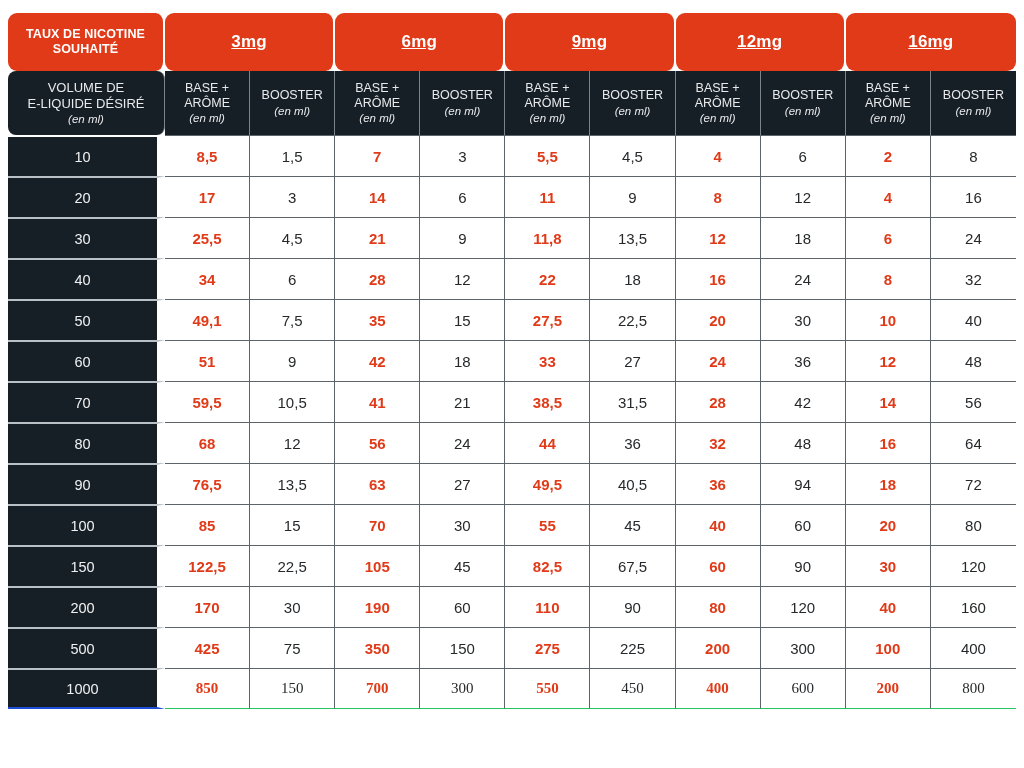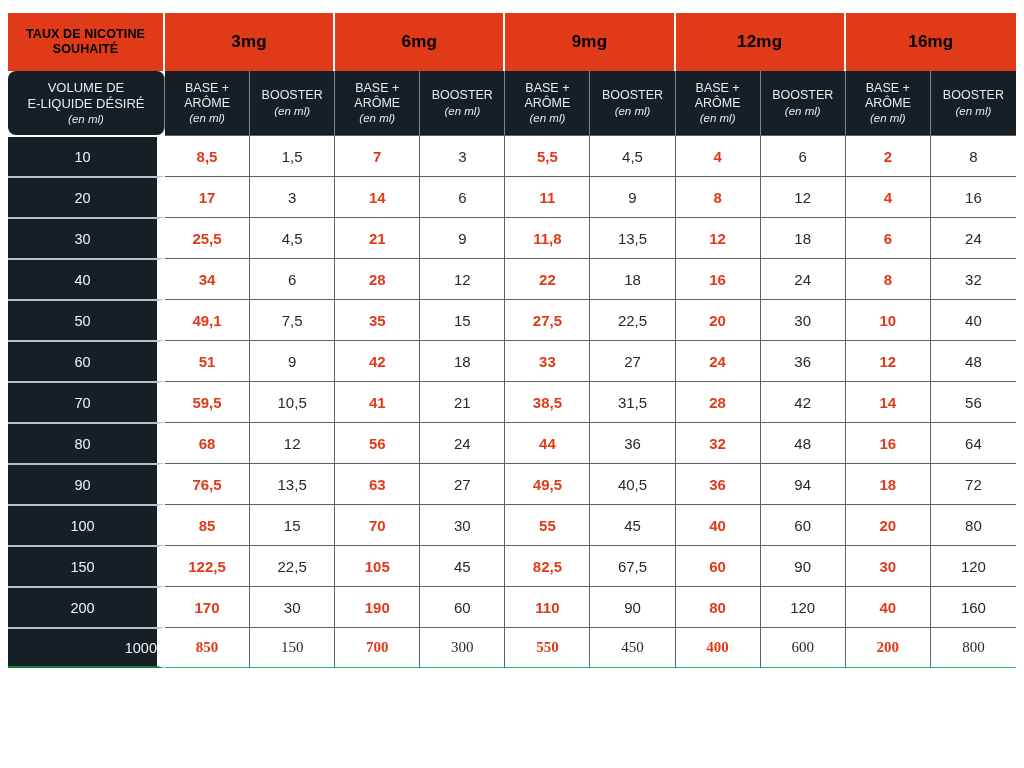--- a/index.html
+++ b/index.html
@@ -26,37 +26,39 @@
     width: 1008px;
   }
 
   
   col.col-volume  { width: 157px; }
   col.col-data    { width: 85.1px; }
 
   
   tr.header-top th {
     background: #e03a18;
-    color: #000000;
+    color: #ffffff;
     font-weight: bold;
     text-align: center;
     vertical-align: middle;
     height: 58px;
     line-height: 1.18;
     letter-spacing: .01em;
     border-right: 2px solid #ffffff;
+    border-radius: 9px;
   }
   tr.header-top th:last-child { border-right: none; }
 
   th.title-cell {
     font-size: 12.5px;
     padding: 0 6px;
   }
   th.dosage-cell {
     font-size: 17px;
+    text-decoration: underline;
   }
 
   
   tr.header-sub th {
     background: #161f26;
     color: #e8eaec;
     font-weight: normal;
     text-align: center;
     vertical-align: middle;
     height: 64px;
@@ -80,21 +82,21 @@
   td.volume-cell {
     background: #161f26;
     color: #f0f1f2;
     text-align: center;
     vertical-align: middle;
     font-size: 14.5px;
     border-top: 2px solid #b9c0c6;
     border-right: 8px solid #ffffff;
   }
   tbody tr:first-child td.volume-cell { border-top: 2px solid #ffffff; }
-  tbody tr:last-child  td.volume-cell { border-bottom: 2px solid #15803d; text-align: right; }
+  tbody tr:last-child  td.volume-cell { border-bottom: 2px solid #1d4ed8; }
 
   td.data-cell {
     background: #ffffff;
     text-align: center;
     vertical-align: middle;
     font-size: 15px;
     color: #26292b;
     border-top: 1px solid #5d6469;
     border-right: 1px solid #5d6469;
   }
@@ -345,20 +347,33 @@
           <td class="data-cell base">190</td>
           <td class="data-cell">60</td>
           <td class="data-cell base">110</td>
           <td class="data-cell">90</td>
           <td class="data-cell base">80</td>
           <td class="data-cell">120</td>
           <td class="data-cell base">40</td>
           <td class="data-cell">160</td>
         </tr>
         <tr>
+          <td class="volume-cell">500</td>
+          <td class="data-cell base">425</td>
+          <td class="data-cell">75</td>
+          <td class="data-cell base">350</td>
+          <td class="data-cell">150</td>
+          <td class="data-cell base">275</td>
+          <td class="data-cell">225</td>
+          <td class="data-cell base">200</td>
+          <td class="data-cell">300</td>
+          <td class="data-cell base">100</td>
+          <td class="data-cell">400</td>
+        </tr>
+        <tr>
           <td class="volume-cell">1000</td>
           <td class="data-cell base">850</td>
           <td class="data-cell">150</td>
           <td class="data-cell base">700</td>
           <td class="data-cell">300</td>
           <td class="data-cell base">550</td>
           <td class="data-cell">450</td>
           <td class="data-cell base">400</td>
           <td class="data-cell">600</td>
           <td class="data-cell base">200</td>

